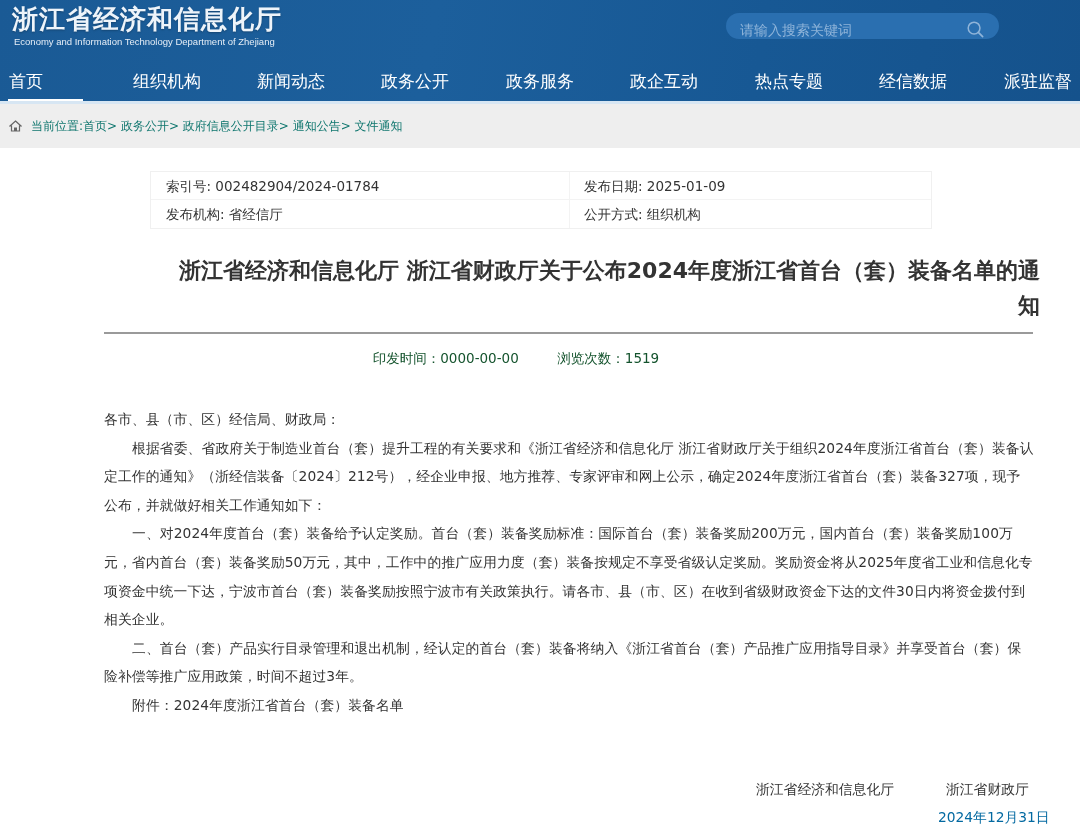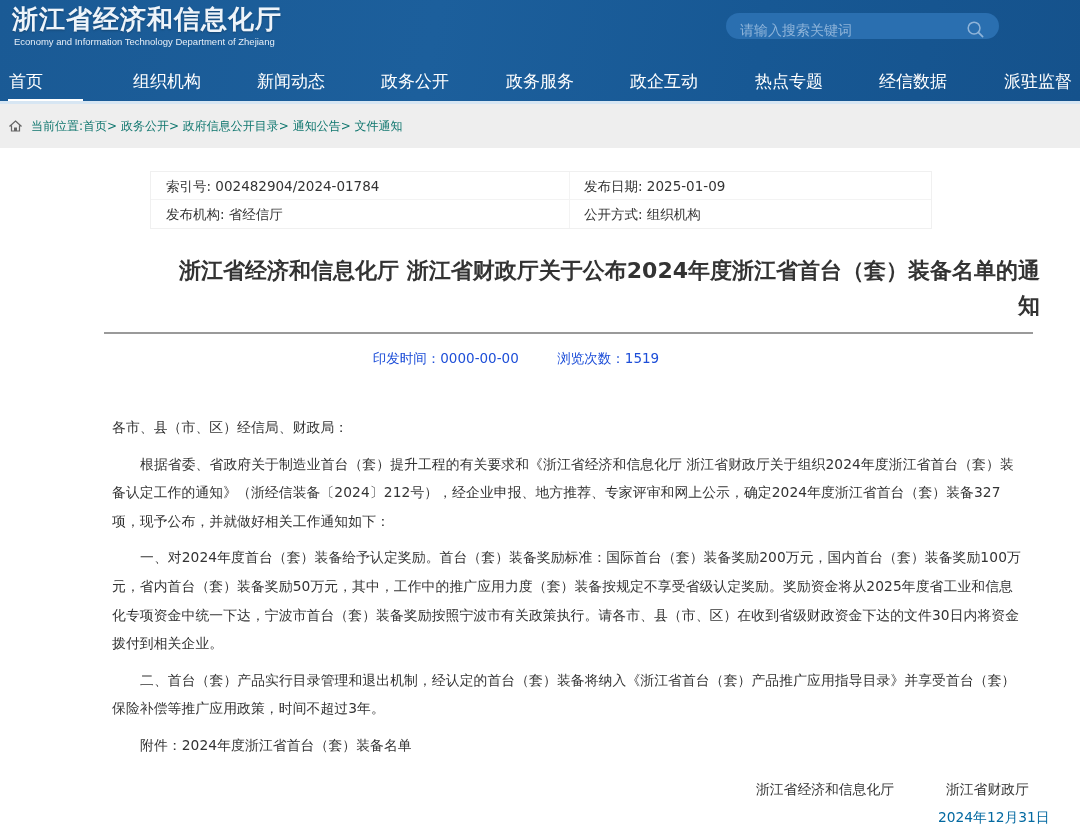--- a/index.html
+++ b/index.html
@@ -61,29 +61,29 @@
   .meta-cell.c1 { left: 433px; }
   .meta-divider { position: absolute; left: 418px; top: 0; width: 1px; height: 56px; background: #f3f3f3; }
 
   .title {
     position: absolute; left: 100px; top: 253px; width: 940px;
     text-align: right; font-size: 22px; font-weight: bold; color: #333; line-height: 35px;
   }
   .title-rule { position: absolute; left: 104px; top: 332px; width: 929px; height: 2px; background: #9a9a9a; }
   .pubinfo {
     position: absolute; left: 0; top: 350px; width: 1032px; text-align: center;
-    font-size: 13.5px; color: #1d4ed8; white-space: nowrap;
+    font-size: 13.5px; color: #14532d; white-space: nowrap;
   }
   .pubinfo .gap { display: inline-block; width: 30px; }
 
   .body-text {
     position: absolute; left: 104px; top: 405px; width: 930px;
     font-size: 13.8px; color: #333; line-height: 28.6px; letter-spacing: 0.1px;
   }
-  .body-text p { margin: 8px; }
+  .body-text p { margin: 0; }
   .body-text .indent { text-indent: 28px; }
 
   .signature {
     position: absolute; top: 781px; font-size: 13.8px; color: #333; white-space: nowrap;
   }
   .sig-date { position: absolute; left: 922px; top: 809px; font-size: 13.8px; color: #0369a1; white-space: nowrap; margin-left: 16px; }
 </style>
 </head>
 <body>
 

